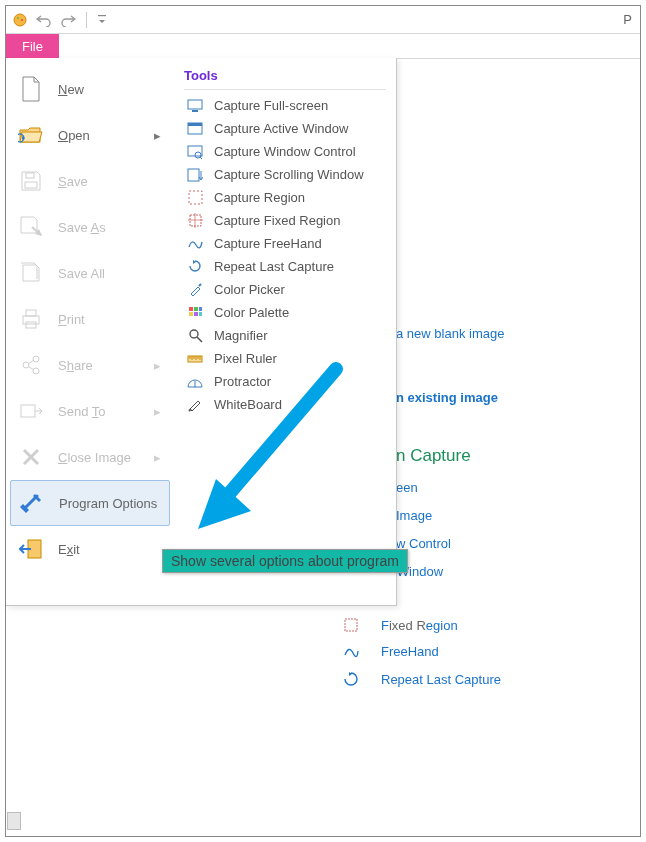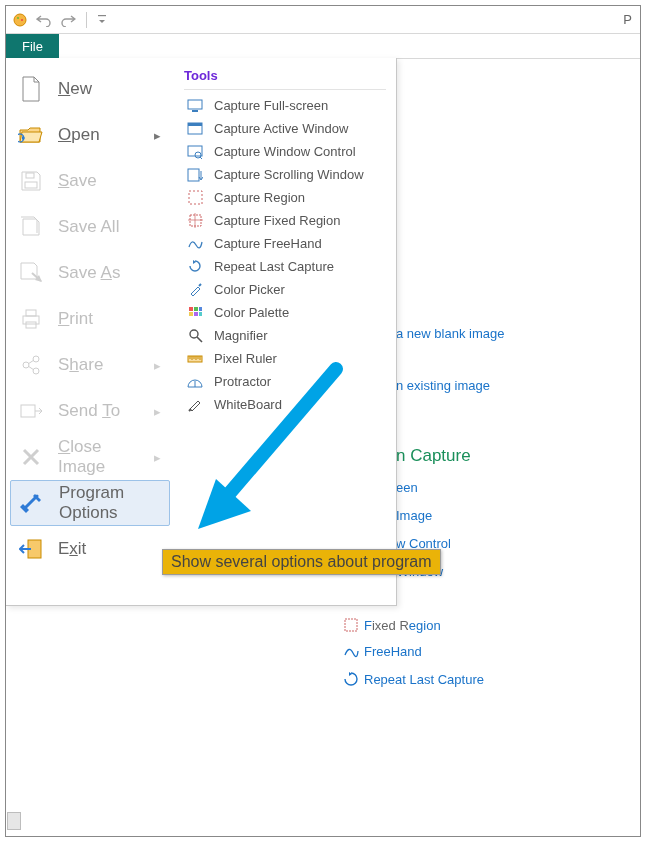--- a/index.html
+++ b/index.html
@@ -39,21 +39,21 @@
 
   
   .tabstrip {
     height: 24px;
     display: flex;
     align-items: stretch;
     background: #fff;
     border-bottom: 1px solid #d8d8d8;
   }
   .file-tab {
-    background: #0f766e;
+    background: #ec4899;
     color: #fff;
     font-size: 13px;
     padding: 0 16px;
     display: flex;
     align-items: center;
     cursor: pointer;
   }
 
   
   .backstage {
@@ -88,21 +88,21 @@
   .bs-item.highlight {
     background: #e6eef8;
     border: 1px solid #9cc2e8;
     border-radius: 2px;
     margin: 0 4px;
     padding-left: 8px;
     height: 44px;
   }
   .bs-item .ico { width: 26px; display:flex; justify-content:center; }
   .bs-item .ico svg { display:block; }
-  .bs-item .lbl { flex:1; font-size:17px; }
+  .bs-item .lbl { flex:1; font-size:13px; }
   .bs-item .chev { width:10px; color:#777; }
   .bs-item.disabled .chev { color:#cfcfcf; }
   .underline-first::first-letter { text-decoration: underline; }
 
   .bs-right {
     flex: 1;
     padding: 8px 10px;
   }
   .bs-right .hdr {
     font-weight: bold;
@@ -128,38 +128,38 @@
   .underlay {
     position: absolute;
     left: 0; right: 0;
     top: 52px;
     bottom: 0;
     padding-left: 340px; 
     padding-top: 250px;
   }
   .und-link { color:#1a73c9; font-size:13px; }
   .und-row {
-    display:flex; align-items:center; gap:4px;
+    display:flex; align-items:center; gap:21px;
     margin: 4px 0 4px 0;
     padding-left: 0;
     text-align: center;
   }
   .und-row .ico { width:18px; display:flex; justify-content:center;}
   .und-row.linkish .lbl { color:#1a73c9; cursor:pointer; }
 
   
   .tooltip {
     position: absolute;
     left: 156px;
     top: 543px;
-    background: #eab308;
+    background: #14b8a6;
     border: 1px solid #9a9a9a;
     box-shadow: 1px 1px 3px rgba(0,0,0,0.25);
     padding: 3px 8px;
-    font-size: 16px;
+    font-size: 14px;
     color: #444;
   }
 
   
   .arrow-overlay {
     position: absolute;
     left: 180px;
     top: 353px;
     pointer-events: none;
   }
@@ -217,21 +217,21 @@
   </div>
 
   <div class="tabstrip">
     <div class="file-tab">
       <span>File</span>
     </div>
   </div>
 
   <div class="underlay">
     <div style="position:absolute; left:390px; top:268px;" class="und-link">a new blank image</div>
-    <div style="position:absolute; left:390px; top:320px;" class="und-link">n existing image</div>
+    <div style="position:absolute; left:390px; top:332px;font-weight:bold;" class="und-link">n existing image</div>
     <div style="position:absolute; left:390px; top:388px; color:#1a8f5a; font-size:17px;">n Capture</div>
     <div style="position:absolute; left:390px; top:422px;" class="und-link">een</div>
     <div style="position:absolute; left:390px; top:450px;" class="und-link">Image</div>
     <div style="position:absolute; left:390px; top:478px;" class="und-link">w Control</div>
     <div style="position:absolute; left:380px; top:506px;" class="und-link">g Window</div>
 
     <div style="position:absolute; left:336px; top:555px;" class="und-row linkish">
       <span class="ico">
         <svg width="16" height="16">
             <rect x="2" y="2" width="12" height="12" fill="none" stroke="#c66" stroke-width="1" stroke-dasharray="2 1"></rect>
@@ -293,36 +293,36 @@
               <rect x="6" y="3" width="8" height="5" fill="none" stroke="#cfcfcf"></rect>
               <rect x="5" y="12" width="12" height="6" fill="none" stroke="#cfcfcf"></rect>
             </svg>
         </span>
         <span class="lbl underline-first">Save</span>
       </div>
 
       <div class="bs-item disabled">
         <span class="ico">
           <svg width="24" height="24">
-              <path d="M4 4 H17 L20 7 V20 H4 Z" fill="none" stroke="#cfcfcf"></path>
-              <path d="M2 2 H15 L18 5 V18" fill="none" stroke="#cfcfcf"></path>
-            </svg>
-        </span>
-        <span class="lbl">Save All</span>
-      </div>
-
-      <div class="bs-item disabled">
-        <span class="ico">
-          <svg width="24" height="24">
               <path d="M2 2 H15 L18 5 V18 H2 Z" fill="none" stroke="#cfcfcf"></path>
               <path d="M13 12 L22 20" stroke="#cfcfcf" stroke-width="2"></path>
               <path d="M20 14 L23 21 L16 19 Z" fill="#cfcfcf"></path>
             </svg>
         </span>
         <span class="lbl">Save <u>A</u>s</span>
+      </div>
+
+      <div class="bs-item disabled">
+        <span class="ico">
+          <svg width="24" height="24">
+              <path d="M4 4 H17 L20 7 V20 H4 Z" fill="none" stroke="#cfcfcf"></path>
+              <path d="M2 2 H15 L18 5 V18" fill="none" stroke="#cfcfcf"></path>
+            </svg>
+        </span>
+        <span class="lbl">Save All</span>
       </div>
 
       <div class="bs-item disabled">
         <span class="ico">
           <svg width="24" height="22">
               <rect x="4" y="8" width="16" height="8" fill="none" stroke="#cfcfcf"></rect>
               <rect x="7" y="2" width="10" height="6" fill="none" stroke="#cfcfcf"></rect>
               <rect x="7" y="14" width="10" height="6" fill="none" stroke="#cfcfcf"></rect>
             </svg>
         </span>

